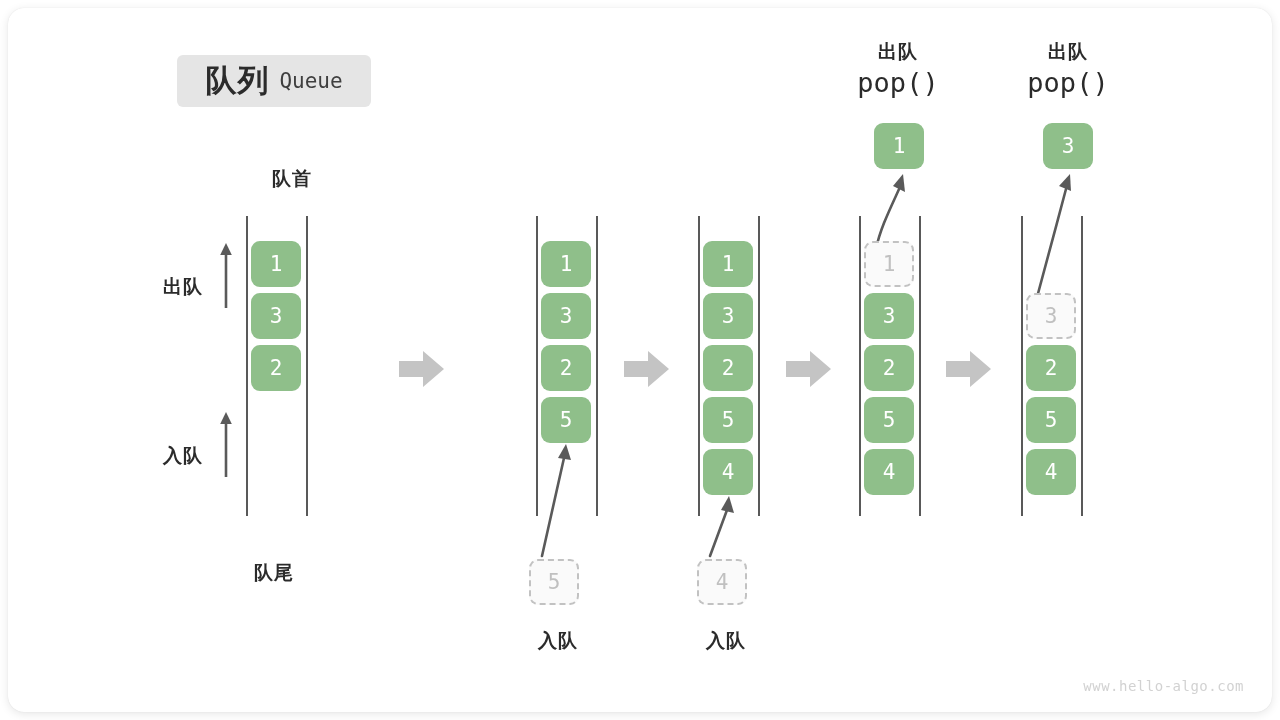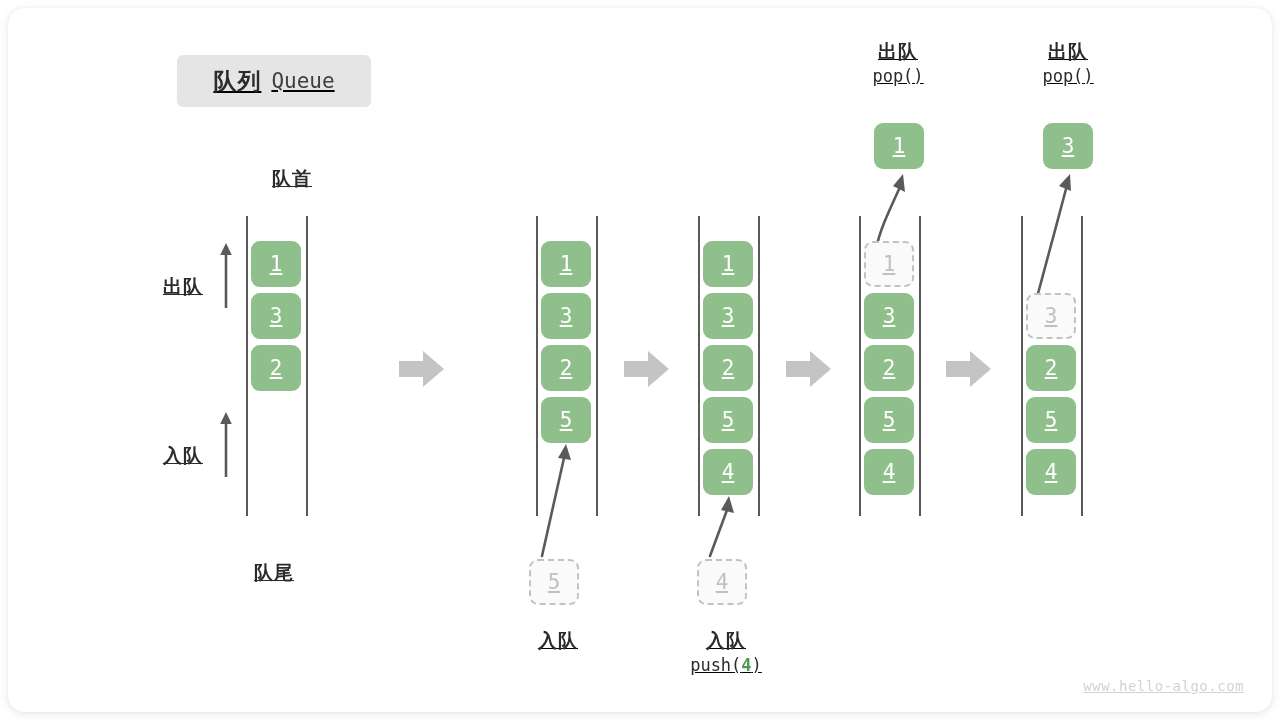--- a/index.html
+++ b/index.html
@@ -17,35 +17,35 @@
     position: absolute;
     left: 8px;
     top: 8px;
     width: 1264px;
     height: 704px;
     background: #ffffff;
     border-radius: 16px;
     box-shadow: 0 2px 10px rgba(0,0,0,0.10), 0 0 1px rgba(0,0,0,0.12);
     overflow: hidden;
   }
-  .abs { position: absolute; text-decoration: underline; }
+  .abs { position: absolute; }
 
   
   #title-badge {
     left: 169px; top: 47px;
     width: 194px; height: 52px;
     background: #e5e5e5;
     border-radius: 6px;
     display: flex;
     align-items: center;
     justify-content: center;
     gap: 10px;
   }
   #title-badge .cn {
-    font-size: 23px;
+    font-size: 31px;
     font-weight: bold;
     color: #2b2b2b;
     letter-spacing: 1px;
   }
   #title-badge .en {
     font-family: "DejaVu Sans Mono", monospace;
     font-size: 21px;
     color: #3f3f3f;
   }
 
@@ -65,21 +65,21 @@
   }
   .oplabel .l1 {
     font-size: 19px;
     font-weight: bold;
     color: #2b2b2b;
     letter-spacing: 1px;
     display: block;
   }
   .oplabel .l2 {
     font-family: "DejaVu Sans Mono", monospace;
-    font-size: 17px;
+    font-size: 27px;
     color: #2b2b2b;
     display: block;
     letter-spacing: 0px;
   }
   .oplabel .l2 .arg { color: #4e9a52; font-weight: bold; }
 
   
   .rail {
     width: 2px;
     background: #595959;
@@ -204,21 +204,20 @@
     <svg width="60" height="66" viewBox="0 0 60 66">
       <path d="M 14 64 L 31 18" stroke="#5a5a5a" stroke-width="2.6" fill="none" stroke-linecap="round"></path>
       <polygon points="33,4 25,18 38,21" fill="#5a5a5a"></polygon>
     </svg>
   </div>
 
   <div class="abs cell ghost" style="left:689px; top:551px;">4</div>
 
   <div class="abs oplabel" style="left:628px; top:620px; width:180px;">
     <span class="l1">入队</span>
-    <span class="l2"><span>push(</span><span class="arg">4</span><span>)</span></span>
   </div>
 
   <div class="abs stepArrow" style="left:778px; top:341px;">
     <svg width="46" height="40" viewBox="0 0 46 40">
       <polygon points="0,12 24,12 24,2 45,20 24,38 24,28 0,28" fill="#c4c4c4"></polygon>
     </svg>
   </div>
 
   <div class="abs oplabel" style="left:810px; top:31px; width:160px;">
     <span class="l1">出队</span>

